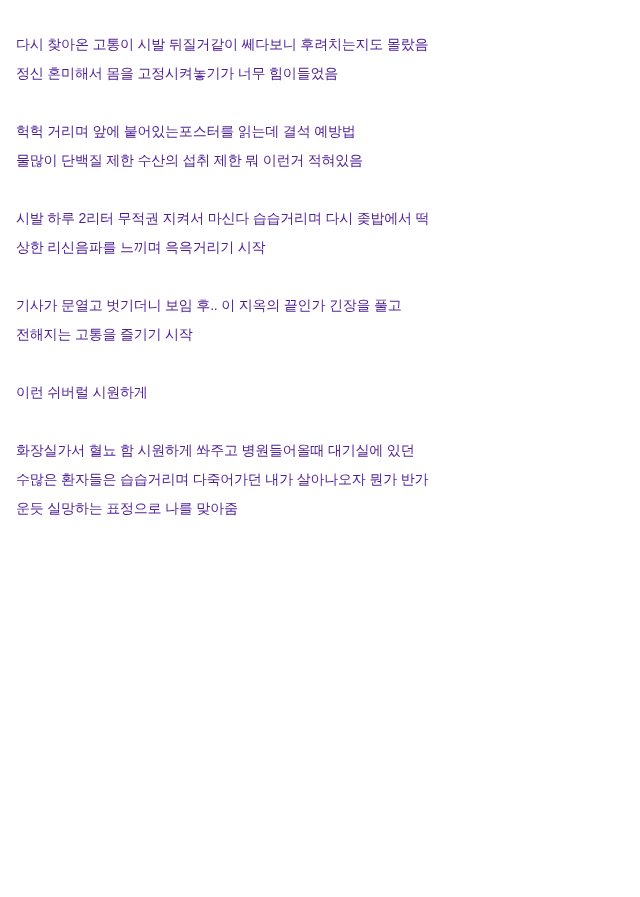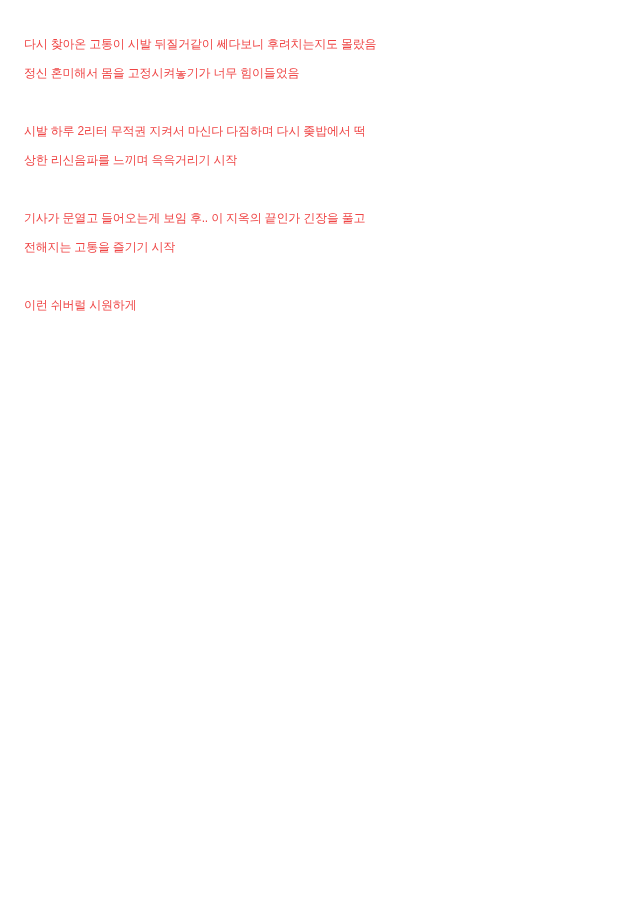--- a/index.html
+++ b/index.html
@@ -15,36 +15,41 @@
     overflow: hidden;
   }
   #page {
     width: 640px;
     height: 897px;
     box-sizing: border-box;
     padding: 30px 16px 0 16px;
     background: #ffffff;
   }
   .para {
-    font-size: 12px;
+    font-size: 14px;
     line-height: 29px;
     letter-spacing: -0.2px;
-    color: #ef4444;
-    margin: 0 0 29px 8px;
+    color: #4c1d95;
+    margin: 0 0 29px 0;
     white-space: pre-wrap;
     word-break: keep-all;
   }
   .para:last-child {
     margin-bottom: 0;
   }
 </style>
 </head>
 <body>
 
 <div id="page">
   <p class="para">다시 찾아온 고통이 시발 뒤질거같이 쎄다보니 후려치는지도 몰랐음
 정신 혼미해서 몸을 고정시켜놓기가 너무 힘이들었음</p>
-  <p class="para">시발 하루 2리터 무적권 지켜서 마신다 다짐하며 다시 좆밥에서 떡
+  <p class="para">헉헉 거리며 앞에 붙어있는포스터를 읽는데 결석 예방법
+물많이 단백질 제한 수산의 섭취 제한 뭐 이런거 적혀있음</p>
+  <p class="para">시발 하루 2리터 무적권 지켜서 마신다 습습거리며 다시 좆밥에서 떡
 상한 리신음파를 느끼며 윽윽거리기 시작</p>
-  <p class="para">기사가 문열고 들어오는게 보임 후.. 이 지옥의 끝인가 긴장을 풀고
+  <p class="para">기사가 문열고 벗기더니 보임 후.. 이 지옥의 끝인가 긴장을 풀고
 전해지는 고통을 즐기기 시작</p>
   <p class="para">이런 쉬버럴 시원하게</p>
+  <p class="para">화장실가서 혈뇨 함 시원하게 쏴주고 병원들어올때 대기실에 있던
+수많은 환자들은 습습거리며 다죽어가던 내가 살아나오자 뭔가 반가
+운듯 실망하는 표정으로 나를 맞아줌</p>
 </div>
 
 </body></html>

